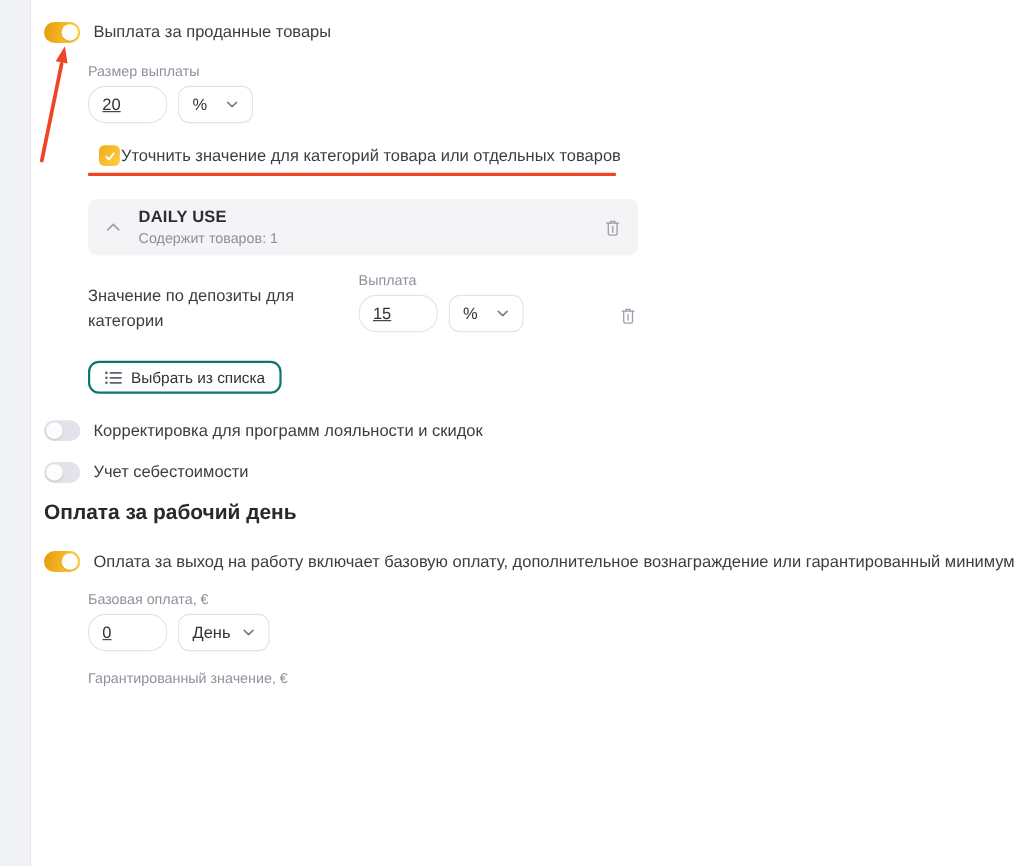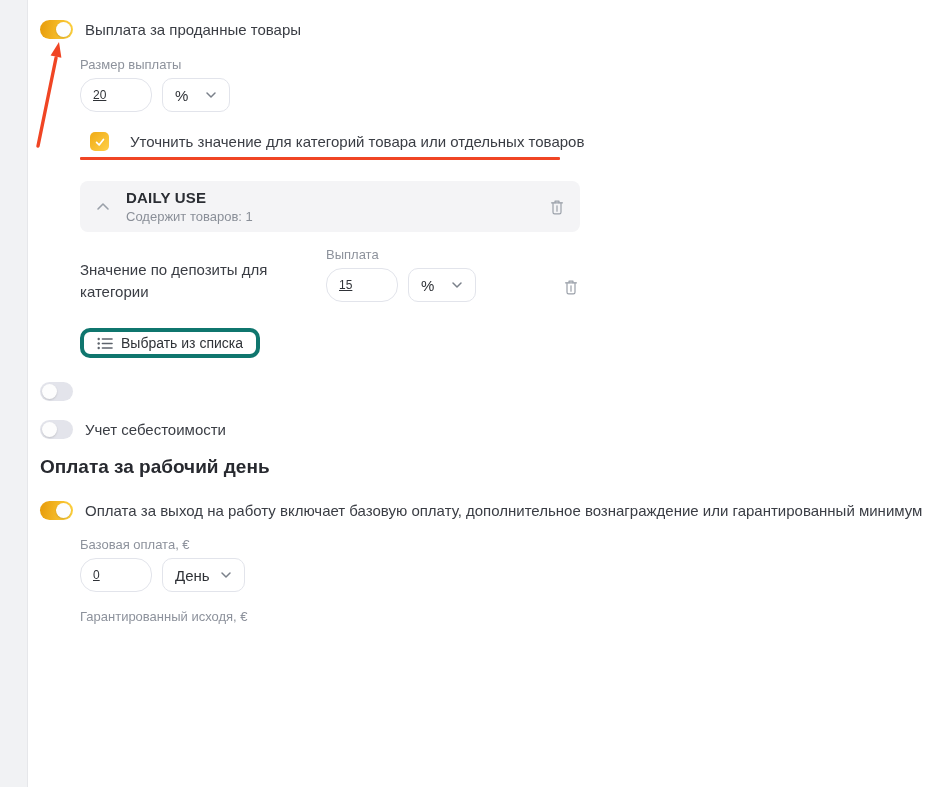--- a/index.html
+++ b/index.html
@@ -52,33 +52,33 @@
   }
 
   .indent { margin-left: 40px; }
 
   .field-label {
     font-size: 13px; color: #8d929c; margin-bottom: 6px;
   }
   .input-row { display: flex; gap: 10px; align-items: center; }
   .text-input {
     width: 72px; height: 34px; border: 1px solid #e2e4eb; border-radius: 16px;
-    padding: 0 12px; font-size: 12px; color: #2f3237;
+    padding: 0 12px; font-size: 15px; color: #2f3237;
     font-family: "Liberation Sans", sans-serif; background: #fff; outline: none; text-decoration: underline;
   }
   .select-box {
     min-width: 68px; height: 34px; border: 1px solid #e2e4eb; border-radius: 10px;
     padding: 0 12px; display: inline-flex; align-items: center; gap: 10px;
     font-size: 15px; color: #2f3237; background: #fff; cursor: pointer;
     justify-content: space-between;
   }
   .chevron-down { flex: 0 0 auto; display: block; }
 
   
-  .checkbox-row { display: flex; align-items: center; gap: 21px; margin-top: 20px; padding-left: 10px; }
+  .checkbox-row { display: flex; align-items: center; gap: 1px; margin-top: 20px; padding-left: 10px; }
   .checkbox {
     width: 19px; height: 19px; border-radius: 5px; flex: 0 0 auto;
     background: linear-gradient(135deg, #f2b01c 15%, #ffd04a 100%);
     display: flex; align-items: center; justify-content: center; cursor: pointer;
   }
   .checkbox-label { font-size: 15px; color: #3a3d44; }
   .red-underline {
     width: 480px; height: 3px; background: #f04524; margin-top: 6px;
     border-radius: 1px;
   }
@@ -99,21 +99,21 @@
   .default-row { width: 500px; display: flex; margin-top: 15px; }
   .default-label {
     width: 246px; font-size: 15px; line-height: 22px; color: #3a3d44;
     margin-top: 12px;
   }
   .default-fields { }
   .default-row .trash-btn { margin-left: auto; margin-top: 24px; padding-right: 2px; }
 
   .choose-list-btn {
     margin-top: 25px; height: 30px; display: inline-flex; align-items: center; gap: 8px;
-    border: 4px solid #0f766e; border-radius: 10px; background: #fff;
+    border: 2px solid #0f766e; border-radius: 10px; background: #fff;
     padding: 0 13px; font-size: 14px; color: #2f3237; cursor: pointer;
     font-family: "Liberation Sans", sans-serif;
   }
 
   .loyalty-row { margin-top: 24px; }
   .cost-row { margin-top: 19px; text-align: right; }
 
   h2.section-title {
     font-size: 19px; font-weight: 700; color: #27292f;
     margin-top: 17px;
@@ -218,20 +218,21 @@
         <line x1="5.4" y1="11" x2="15" y2="11" stroke="#5d636c" stroke-width="1.6" stroke-linecap="round"></line>
       </svg>
       <span>Выбрать из списка</span>
     </button>
   </div>
 
   <div class="toggle-row loyalty-row">
     <div class="toggle off">
         <div class="knob"></div>
       </div>
+    <span class="toggle-label">Корректировка для программ лояльности и скидок</span>
   </div>
 
   <div class="toggle-row cost-row">
     <div class="toggle off">
         <div class="knob"></div>
       </div>
     <span class="toggle-label">Учет себестоимости</span>
   </div>
 
   <h2 class="section-title">Оплата за рабочий день</h2>
@@ -248,17 +249,17 @@
     <div class="input-row">
       <input class="text-input" value="0" style="">
       <div class="select-box">
         <span>День</span>
         <svg class="chevron-down" width="12" height="8" viewBox="0 0 12 8">
             <polyline points="2,2 6,6 10,2" fill="none" stroke="#7a808a" stroke-width="1.5" stroke-linecap="round" stroke-linejoin="round"></polyline>
           </svg>
       </div>
     </div>
 
-    <div class="field-label">Гарантированный исходя, €</div>
+    <div class="field-label">Гарантированный значение, €</div>
 
   </div>
 
 </div>
 
 </body></html>

